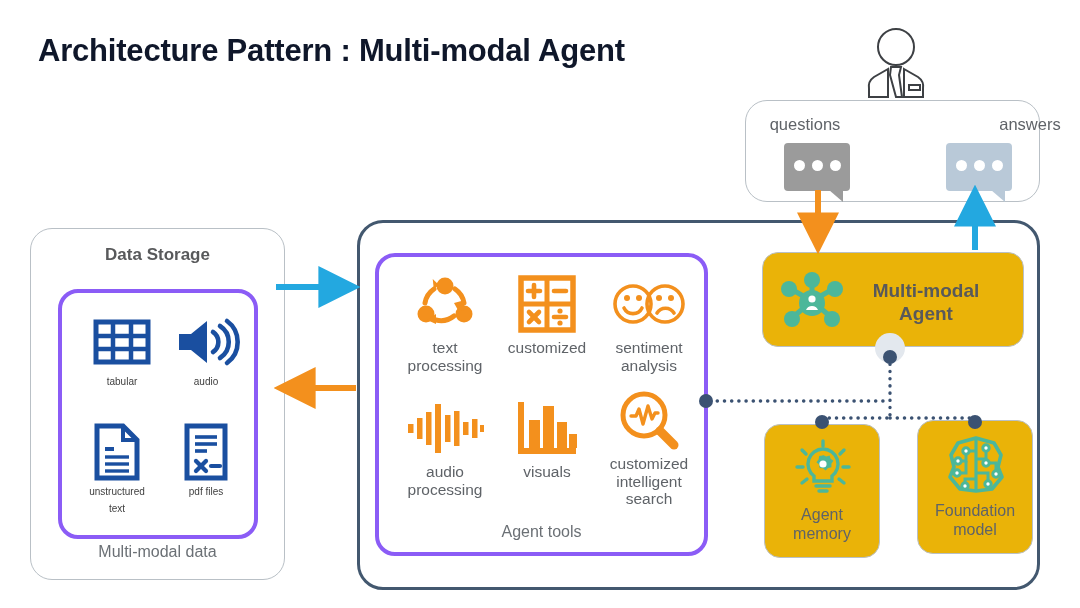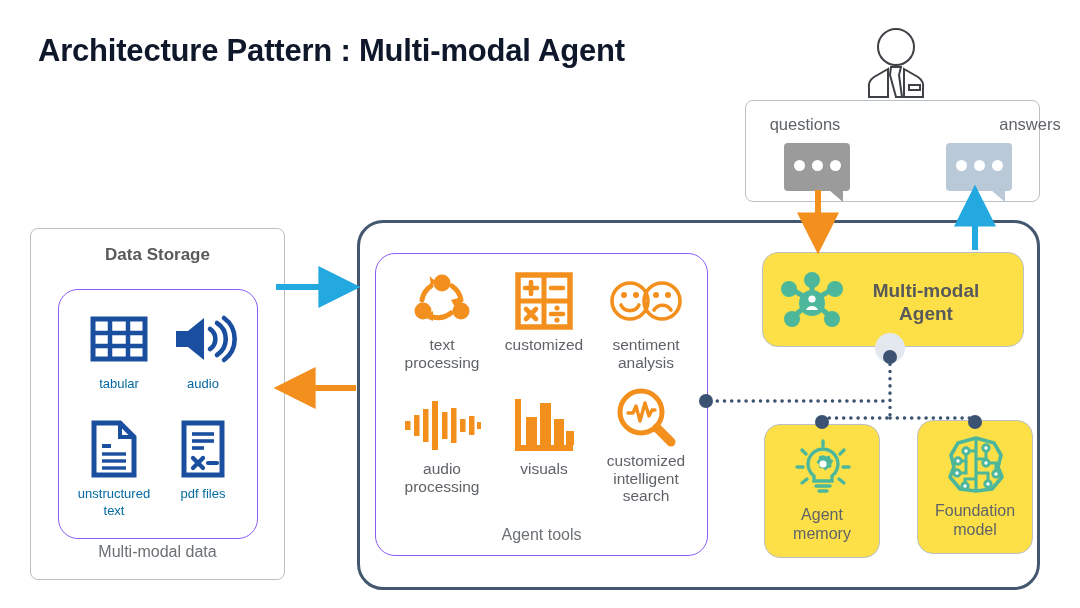--- a/index.html
+++ b/index.html
@@ -15,37 +15,37 @@
 
   
   #page-title{
     position:absolute;left:38px;top:33px;
     font-size:31px;font-weight:bold;color:#0f172a;
     letter-spacing:-0.2px;white-space:nowrap;
   }
 
   
   .card{position:absolute;box-sizing:border-box;background:#fff;}
-  .card-outer-thin{border:1.2px solid #b9c0c6;border-radius:8px;}
-  .card-inner-thin{border:1px solid #8b5cf6;border-radius:20px;}
+  .card-outer-thin{border:1.2px solid #b9c0c6;border-radius:22px;}
+  .card-inner-thin{border:4px solid #8b5cf6;border-radius:20px;}
   .card-main{border:3px solid #43586f;border-radius:26px;}
 
   .card-title{
     position:absolute;left:0;right:0;text-align:center;
     font-size:17px;font-weight:bold;color:#58595b;
   }
   .card-footer{
     position:absolute;left:0;right:0;text-align:center;
     font-size:16px;color:#6b7075;
   }
 
   
   .tile{position:absolute;width:104px;text-align:center;}
   .tile .glyph{height:62px;display:flex;align-items:center;justify-content:center;}
-  .tile .lbl{font-size:13px;line-height:17px;color:#0369a1;margin-top:5px;}
+  .tile .lbl{font-size:10px;line-height:17px;color:#404040;}
 
   
   .tool{position:absolute;width:108px;text-align:center;}
   .tool .glyph{height:62px;display:flex;align-items:center;justify-content:center;}
   .tool .lbl{font-size:15.5px;line-height:17.5px;color:#5f6368;margin-top:4px;}
 
   
   .qa-lbl{position:absolute;font-size:16.5px;color:#5f6368;text-align:center;}
   .bubble{position:absolute;width:66px;height:48px;border-radius:4px;}
   .bubble .dots{
@@ -53,21 +53,21 @@
     display:flex;justify-content:center;gap:7px;
   }
   .bubble .dots i{display:block;width:11px;height:11px;border-radius:50%;background:#fff;}
   .bubble .tail{
     position:absolute;right:7px;bottom:-11px;
     width:0;height:0;border-left:14px solid transparent;
     border-top:12px solid currentColor;
   }
 
   
-  .rbox{position:absolute;box-sizing:border-box;border:1.2px solid #b9c0c6;border-radius:16px;background:#fde047;}
+  .rbox{position:absolute;box-sizing:border-box;border:1.2px solid #b9c0c6;border-radius:16px;background:#eab308;}
   .rbox .lbl{position:absolute;left:0;right:0;text-align:center;font-size:16px;line-height:19px;color:#5f6368;}
 
   #agent-box-title{
     position:absolute;right:22px;top:26px;width:150px;text-align:center;
     font-size:19px;font-weight:bold;color:#58595b;line-height:23px;
   }
 
   svg{display:block;overflow:visible;}
   .conn{position:absolute;left:0;top:0;width:1080px;height:608px;pointer-events:none;}
 </style>

